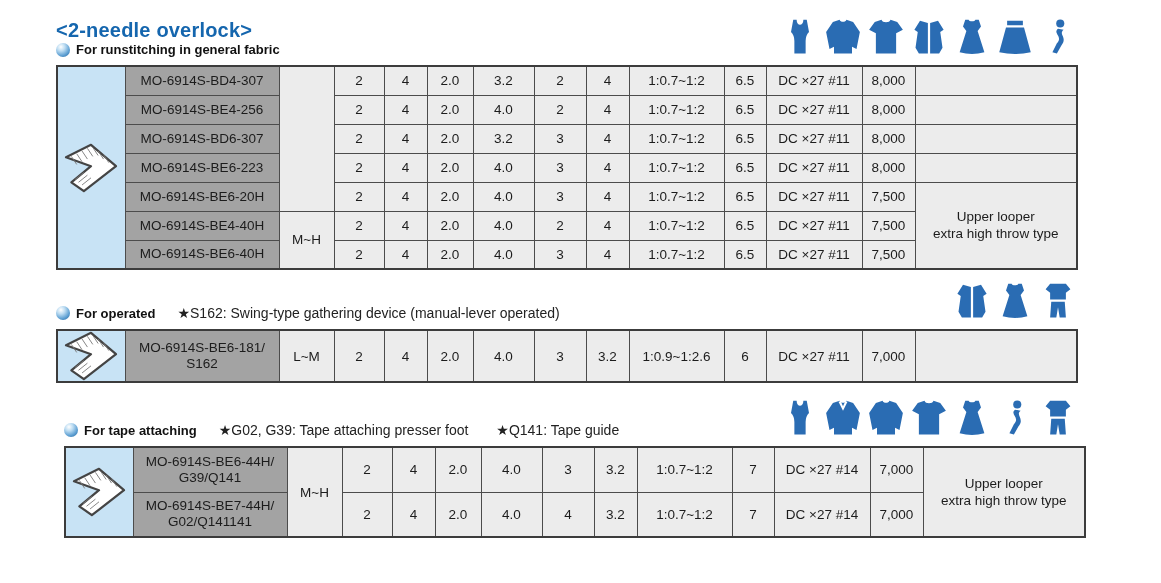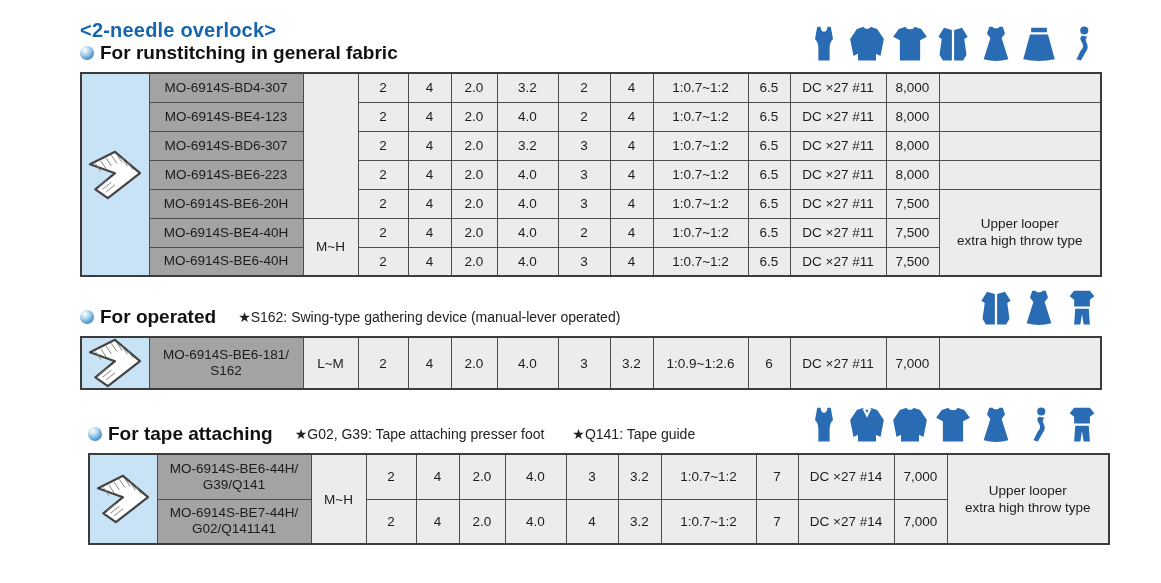--- a/index.html
+++ b/index.html
@@ -1,28 +1,28 @@
 <!DOCTYPE html>
 <html><head>
 <meta charset="utf-8">
 <style>
   html,body{margin:0;padding:0;}
   body{
     width:1161px;height:583px;background:#ffffff;overflow:hidden;
     font-family:"Liberation Sans","DejaVu Sans",sans-serif;color:#1c1c1c;
     position:relative;
   }
-  .content{position:absolute;left:80px;top:18px;width:1020px;}
+  .content{position:absolute;left:56px;top:18px;width:1020px;}
   
   .main-heading{font-size:20px;font-weight:bold;color:#1566ae;line-height:24px;letter-spacing:0.2px;}
   .sec-header{display:flex;justify-content:space-between;align-items:flex-end;}
   .sec-titleblock{display:flex;align-items:center;gap:6px;}
   .bullet{width:14px;height:14px;border-radius:50%;flex:0 0 auto;
     background:radial-gradient(circle at 35% 28%, #ffffff 0%, #bcdcf2 30%, #5d9fd2 65%, #1d5e97 100%);}
-  .sec-title{font-size:19px;font-weight:bold;color:#111;}
+  .sec-title{font-size:13px;font-weight:bold;color:#111;}
   .sec-note{font-size:14px;color:#222;margin-left:16px;white-space:nowrap;}
   .sec-note + .sec-note{margin-left:22px;}
   
   .gicons{display:flex;align-items:flex-end;gap:7px;padding-bottom:2px;}
   .gicon{width:36px;height:37px;color:#2a6cb3;fill:#2a6cb3;flex:0 0 auto;}
   
   table.spec{border-collapse:collapse;table-layout:fixed;width:1020px;margin-top:8px;
     border:2px solid #3c3c3c;}
   table.spec td{border:1px solid #4c4c4c;font-size:13.5px;color:#1c1c1c;
     text-align:center;vertical-align:middle;padding:0 2px;overflow:hidden;}
@@ -149,21 +149,21 @@
           <td class="gray">3.2</td>
           <td class="gray">2</td>
           <td class="gray">4</td>
           <td class="gray">1:0.7~1:2</td>
           <td class="gray">6.5</td>
           <td class="gray">DC ×27 #11</td>
           <td class="gray">8,000</td>
           <td class="remark"></td>
         </tr>
         <tr class="h29">
-          <td class="model">MO-6914S-BE4-123</td>
+          <td class="model">MO-6914S-BE4-256</td>
           <td class="gray">2</td>
           <td class="gray">4</td>
           <td class="gray">2.0</td>
           <td class="gray">4.0</td>
           <td class="gray">2</td>
           <td class="gray">4</td>
           <td class="gray">1:0.7~1:2</td>
           <td class="gray">6.5</td>
           <td class="gray">DC ×27 #11</td>
           <td class="gray">8,000</td>

